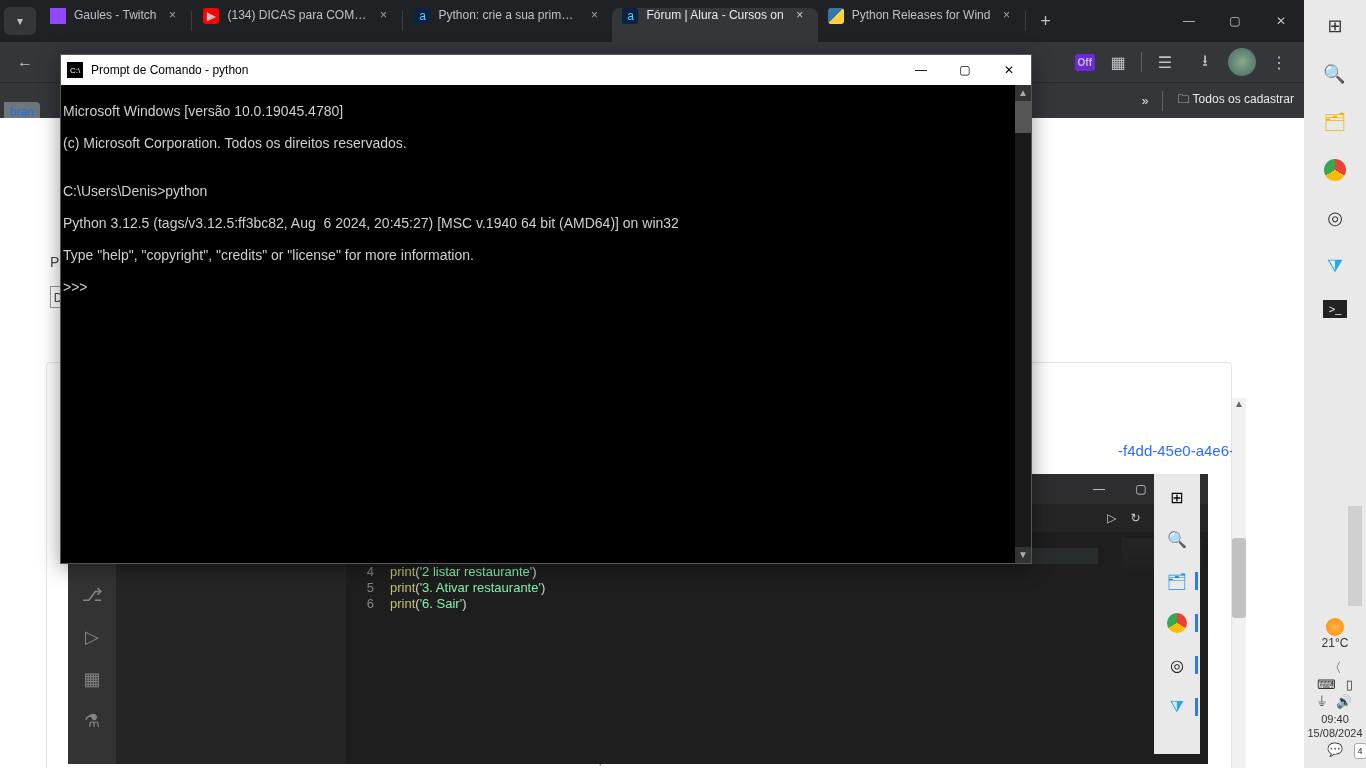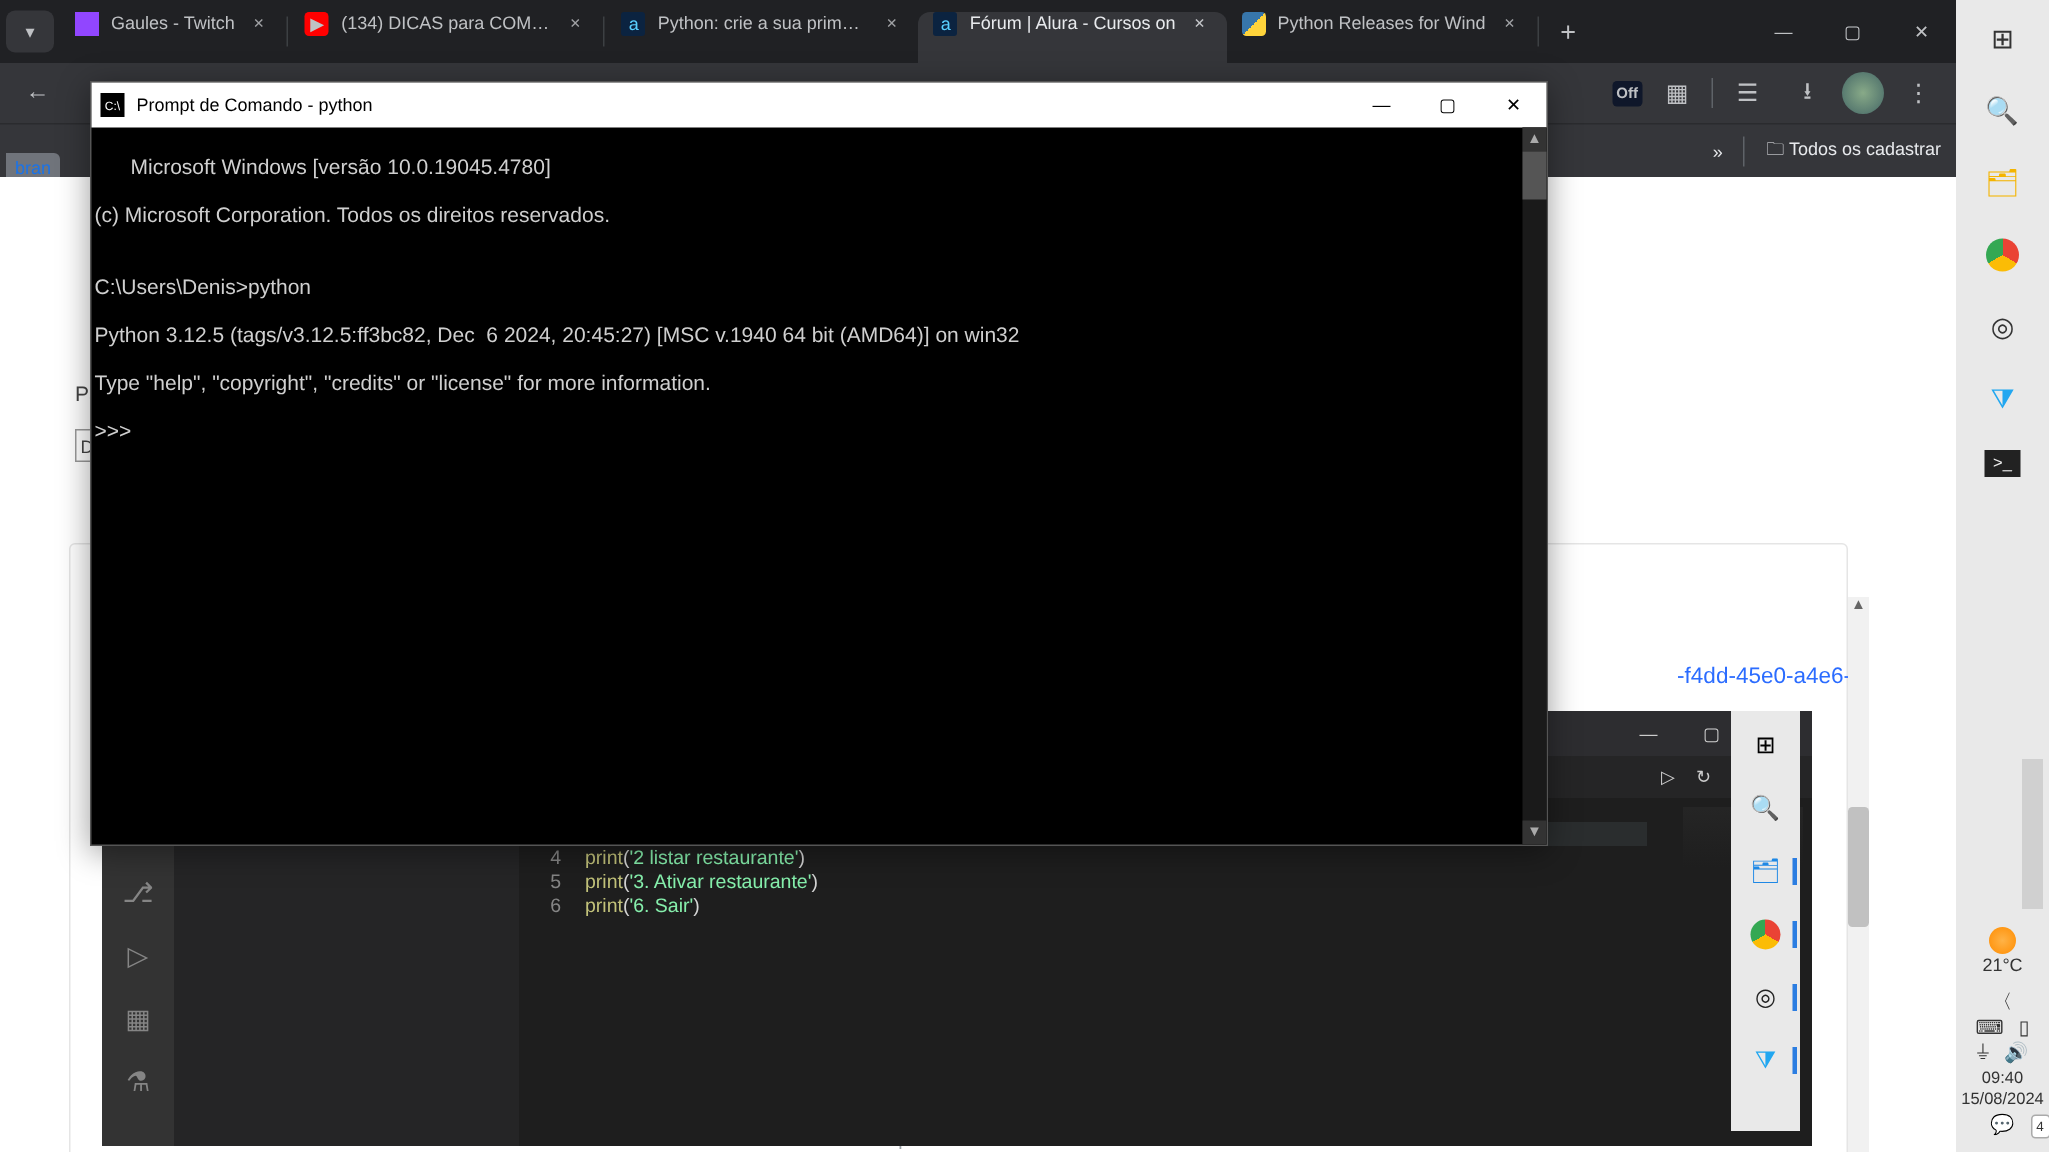--- a/index.html
+++ b/index.html
@@ -35,21 +35,21 @@
 .chrome-newtab { width:28px; height:28px; display:flex;align-items:center;justify-content:center; color:#bfc1c4; font-size:18px; margin-left:4px;}
 .chrome-wincontrols { margin-left:auto; display:flex; }
 .chrome-wincontrols div { width:46px; height:42px; display:flex;align-items:center;justify-content:center; color:#bfc1c4;}
 
 .chrome-toolbar {
   height: 40px; background: #35363a; display:flex; align-items:center;
   padding: 0 8px; gap: 6px; color:#bfc1c4;
 }
 .tb-icon { width:34px; height:34px; display:flex;align-items:center;justify-content:center; border-radius:50%; }
 .tb-flex { flex:1; }
-.tb-badge { font-size:10px; background:#0f172a; padding:3px 3px; border-radius:3px; font-weight:bold;}
+.tb-badge { font-size:10px; background:#6d28d9; padding:3px 3px; border-radius:3px; font-weight:bold;}
 
 .chrome-bm {
   height: 36px; background: #35363a; border-top:1px solid #2a2b2e;
   display:flex; align-items:center; color:#e8eaed; font-size:12px; padding:0 10px;
 }
 .bm-right { margin-left:auto; display:flex; align-items:center; gap:14px;}
 .bm-sep { width:1px; height:20px; background:#5f6368; }
 
 .chrome-content {
   position: relative; width:100%; height: calc(100% - 118px);
@@ -287,25 +287,25 @@
   <div class="cmd-title">
     <span class="cico">C:\</span>
     <span>Prompt de Comando - python</span>
     <div class="wc">
       <div>—</div>
       <div>▢</div>
       <div>✕</div>
     </div>
   </div>
   <div class="cmd-body">
-<span style="display: block; margin-left: 24px;">Microsoft Windows [versão 10.0.19045.4780]</span>
+<span style="display: block;">Microsoft Windows [versão 10.0.19045.4780]</span>
 <span style="display: block;">(c) Microsoft Corporation. Todos os direitos reservados.</span>
 <span style="display: block;"></span>
 <span style="display: block;">C:\Users\Denis&gt;python</span>
-<span style="display: block;">Python 3.12.5 (tags/v3.12.5:ff3bc82, Dec  6 2024, 20:45:27) [MSC v.1940 64 bit (AMD64)] on win32</span>
+<span style="display: block;">Python 3.12.5 (tags/v3.12.5:ff3bc82, Aug  6 2024, 20:45:27) [MSC v.1940 64 bit (AMD64)] on win32</span>
 <span style="display: block;">Type "help", "copyright", "credits" or "license" for more information.</span>
 <span style="display: block;">&gt;&gt;&gt;</span>
     <div class="cmd-scroll">
       <div class="a" style="top:0">▲</div>
       <div class="thumb"></div>
       <div class="a" style="bottom:0">▼</div>
     </div>
   </div>
 </div>
 

